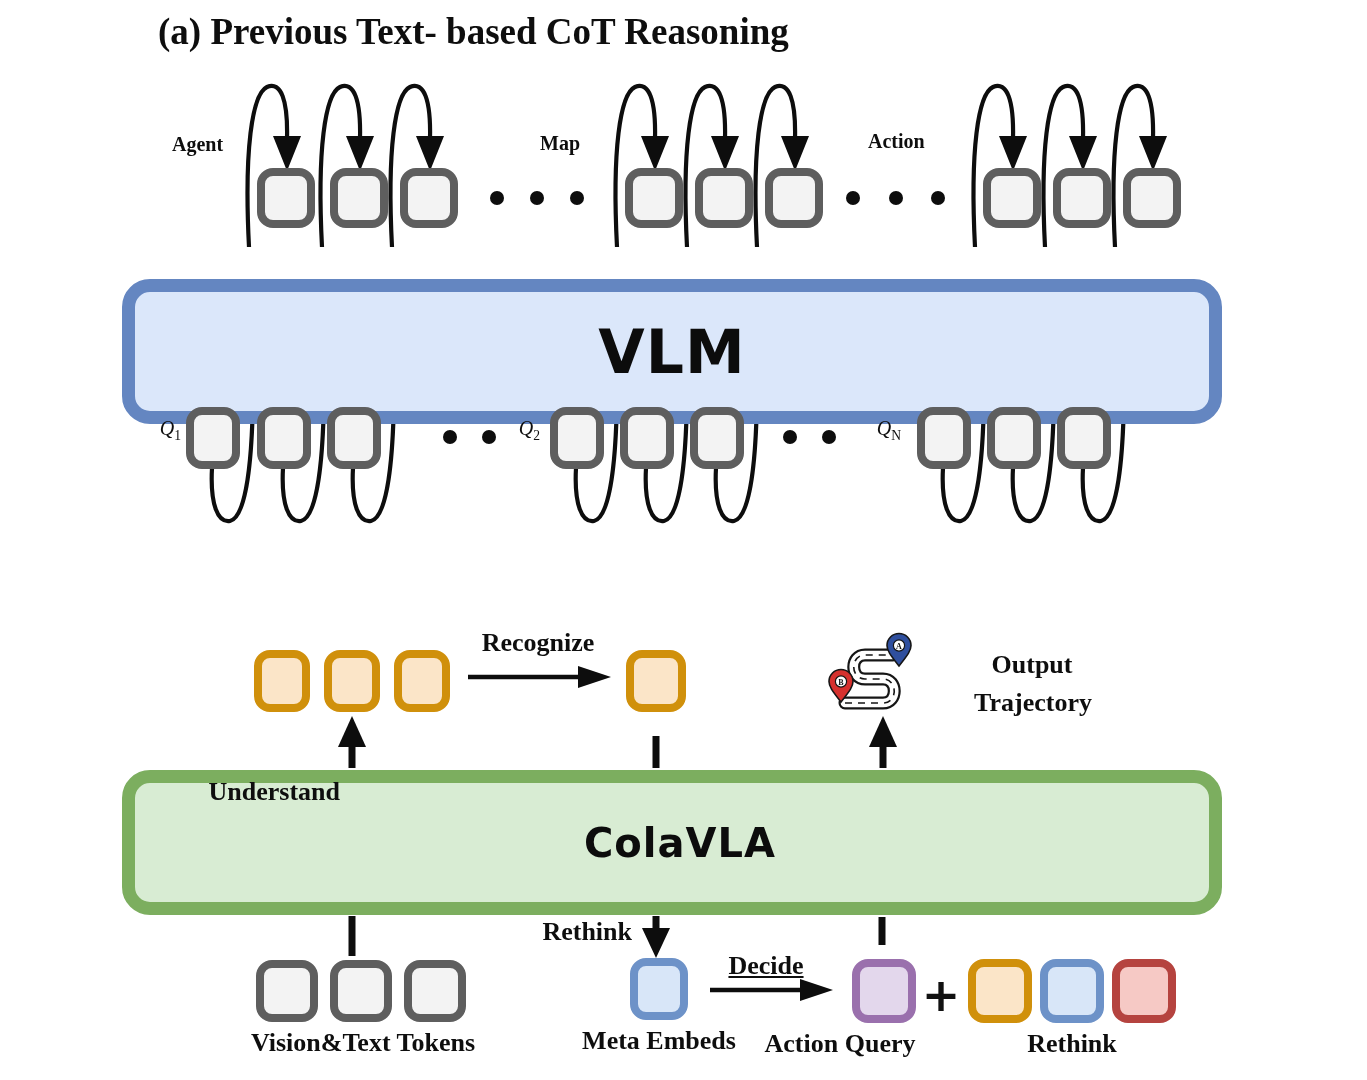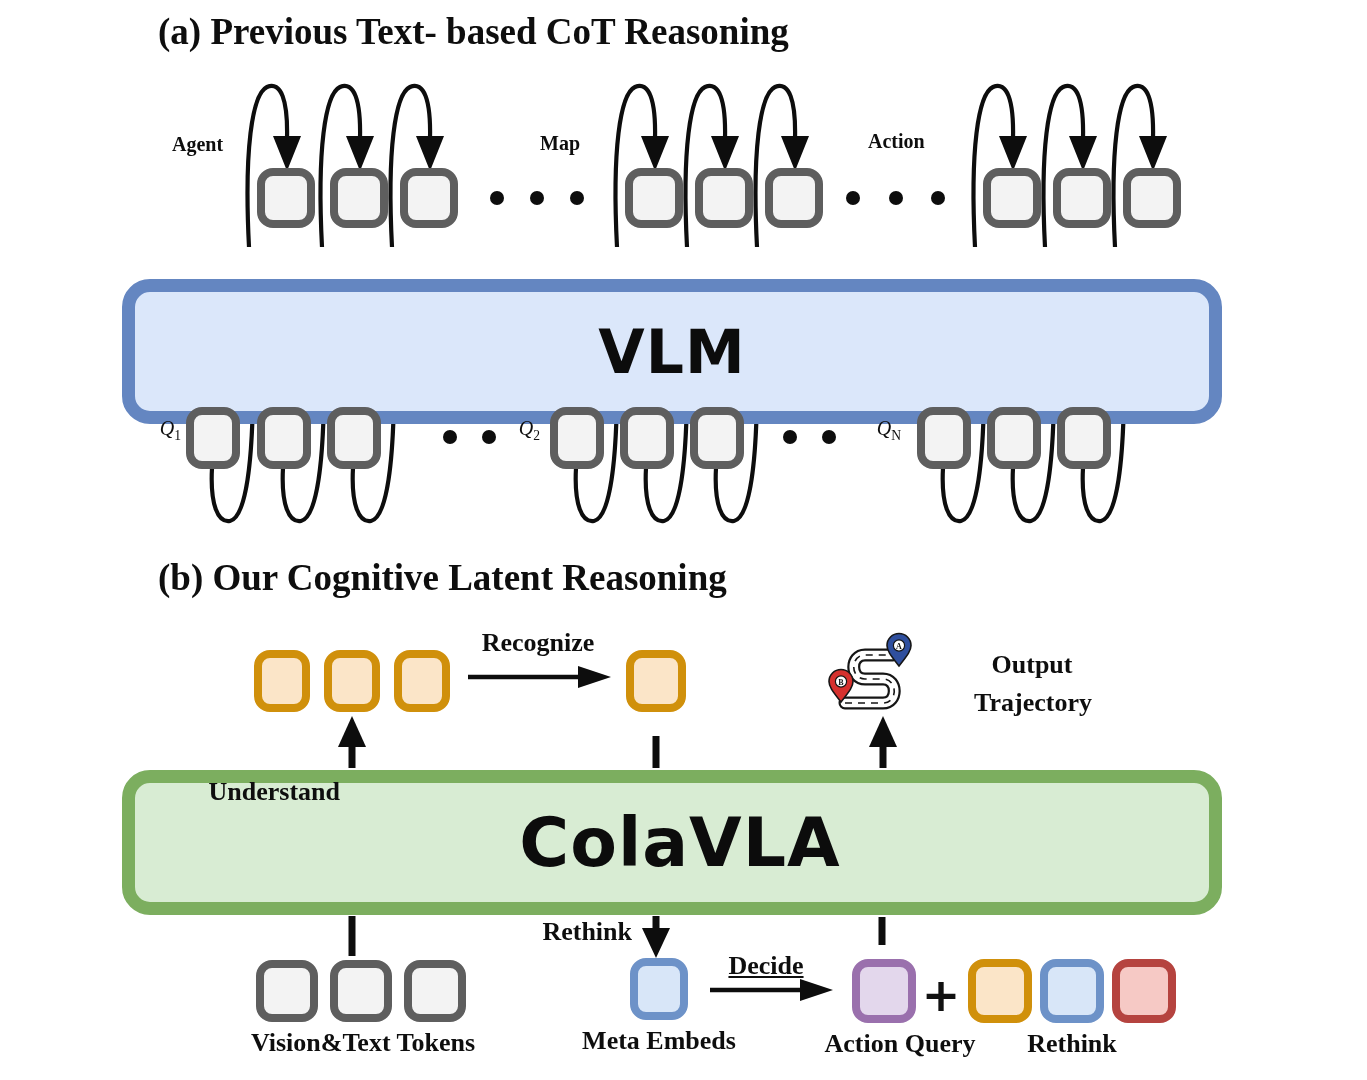--- a/index.html
+++ b/index.html
@@ -30,21 +30,21 @@
   .row-bot{top:407px;width:54px;height:62px;}
   .row-borange{top:650px;width:56px;height:62px;}
   .row-bgray{top:960px;width:62px;height:62px;}
 
   .bigbox{position:absolute;left:122px;width:1100px;height:145px;box-sizing:border-box;
           border:13px solid;border-radius:28px;display:flex;align-items:center;justify-content:center;z-index:2;}
   .bigbox .model{font-family:"DejaVu Sans",sans-serif;font-weight:bold;color:#0c0c0c;letter-spacing:1px;}
   .vlm{top:247px;border-color:var(--vlm-border);background:var(--vlm-fill);margin-top:32px;}
   .vlm .model{font-size:60px;}
   .cola{top:770px;border-color:var(--green-border);background:var(--green-fill);}
-  .cola .model{font-size:68px;margin-left:16px;}
+  .cola .model{font-size:40px;margin-left:16px;}
 
   .lbl{position:absolute;font-family:"Liberation Serif",serif;font-weight:bold;color:#0e0e0e;
        white-space:nowrap;z-index:3;text-align:right;}
   .title{font-size:37px;}
   .grp{font-size:20px;}
   .q{font-size:20px;font-weight:normal;font-style:italic;}
   .q sub{font-size:0.68em;font-style:normal;}
   .verb{font-size:26px;}
   .node{font-size:26px;}
   .ctr{transform:translateX(-50%);}
@@ -186,21 +186,20 @@
   <div class="tk tk-gray row-bot" style="left:186px;"></div>
   <div class="tk tk-gray row-bot" style="left:257px;"></div>
   <div class="tk tk-gray row-bot" style="left:327px;"></div>
   <div class="tk tk-gray row-bot" style="left:550px;"></div>
   <div class="tk tk-gray row-bot" style="left:620px;"></div>
   <div class="tk tk-gray row-bot" style="left:690px;"></div>
   <div class="tk tk-gray row-bot" style="left:917px;"></div>
   <div class="tk tk-gray row-bot" style="left:987px;"></div>
   <div class="tk tk-gray row-bot" style="left:1057px;"></div>
 
-  <div class="lbl title" style="left:158px;top:556px;">(b) Our Cognitive Latent Reasoning</div>
 
   <div class="tk tk-orange row-borange" style="left:254px;"></div>
   <div class="tk tk-orange row-borange" style="left:324px;"></div>
   <div class="tk tk-orange row-borange" style="left:394px;"></div>
   <div class="tk tk-orange row-borange" style="left:626px;width:60px;"></div>
 
   <div class="lbl verb ctr" style="left:538px;top:628px;">Recognize</div>
   <div class="lbl verb ral" style="left:340px;top:733px;margin-top:44px;">Understand</div>
 
   <div class="lbl verb ctr" style="left:1032px;top:650px;">Output</div>
@@ -215,21 +214,21 @@
 
   <div class="tk tk-gray row-bgray" style="left:256px;"></div>
   <div class="tk tk-gray row-bgray" style="left:330px;"></div>
   <div class="tk tk-gray row-bgray" style="left:404px;"></div>
   <div class="lbl node ctr" style="left:363px;top:1028px;">Vision&amp;Text Tokens</div>
 
   <div class="tk tk-blue" style="left:630px;top:958px;width:58px;height:62px;"></div>
   <div class="lbl node ctr" style="left:659px;top:1026px;">Meta Embeds</div>
 
   <div class="tk tk-purple" style="left:852px;top:959px;width:64px;height:64px;"></div>
-  <div class="lbl node ctr" style="left:900px;top:1029px;">Action Query</div>
+  <div class="lbl node ctr" style="left:840px;top:1029px;">Action Query</div>
 
   <div class="plus ctr" style="left:941px;top:968px;">+</div>
 
   <div class="tk tk-orange" style="left:968px;top:959px;width:64px;height:64px;"></div>
   <div class="tk tk-blue" style="left:1040px;top:959px;width:64px;height:64px;"></div>
   <div class="tk tk-red" style="left:1112px;top:959px;width:64px;height:64px;"></div>
   <div class="lbl node ctr" style="left:1072px;top:1029px;">Rethink</div>
 
 </div>
 

